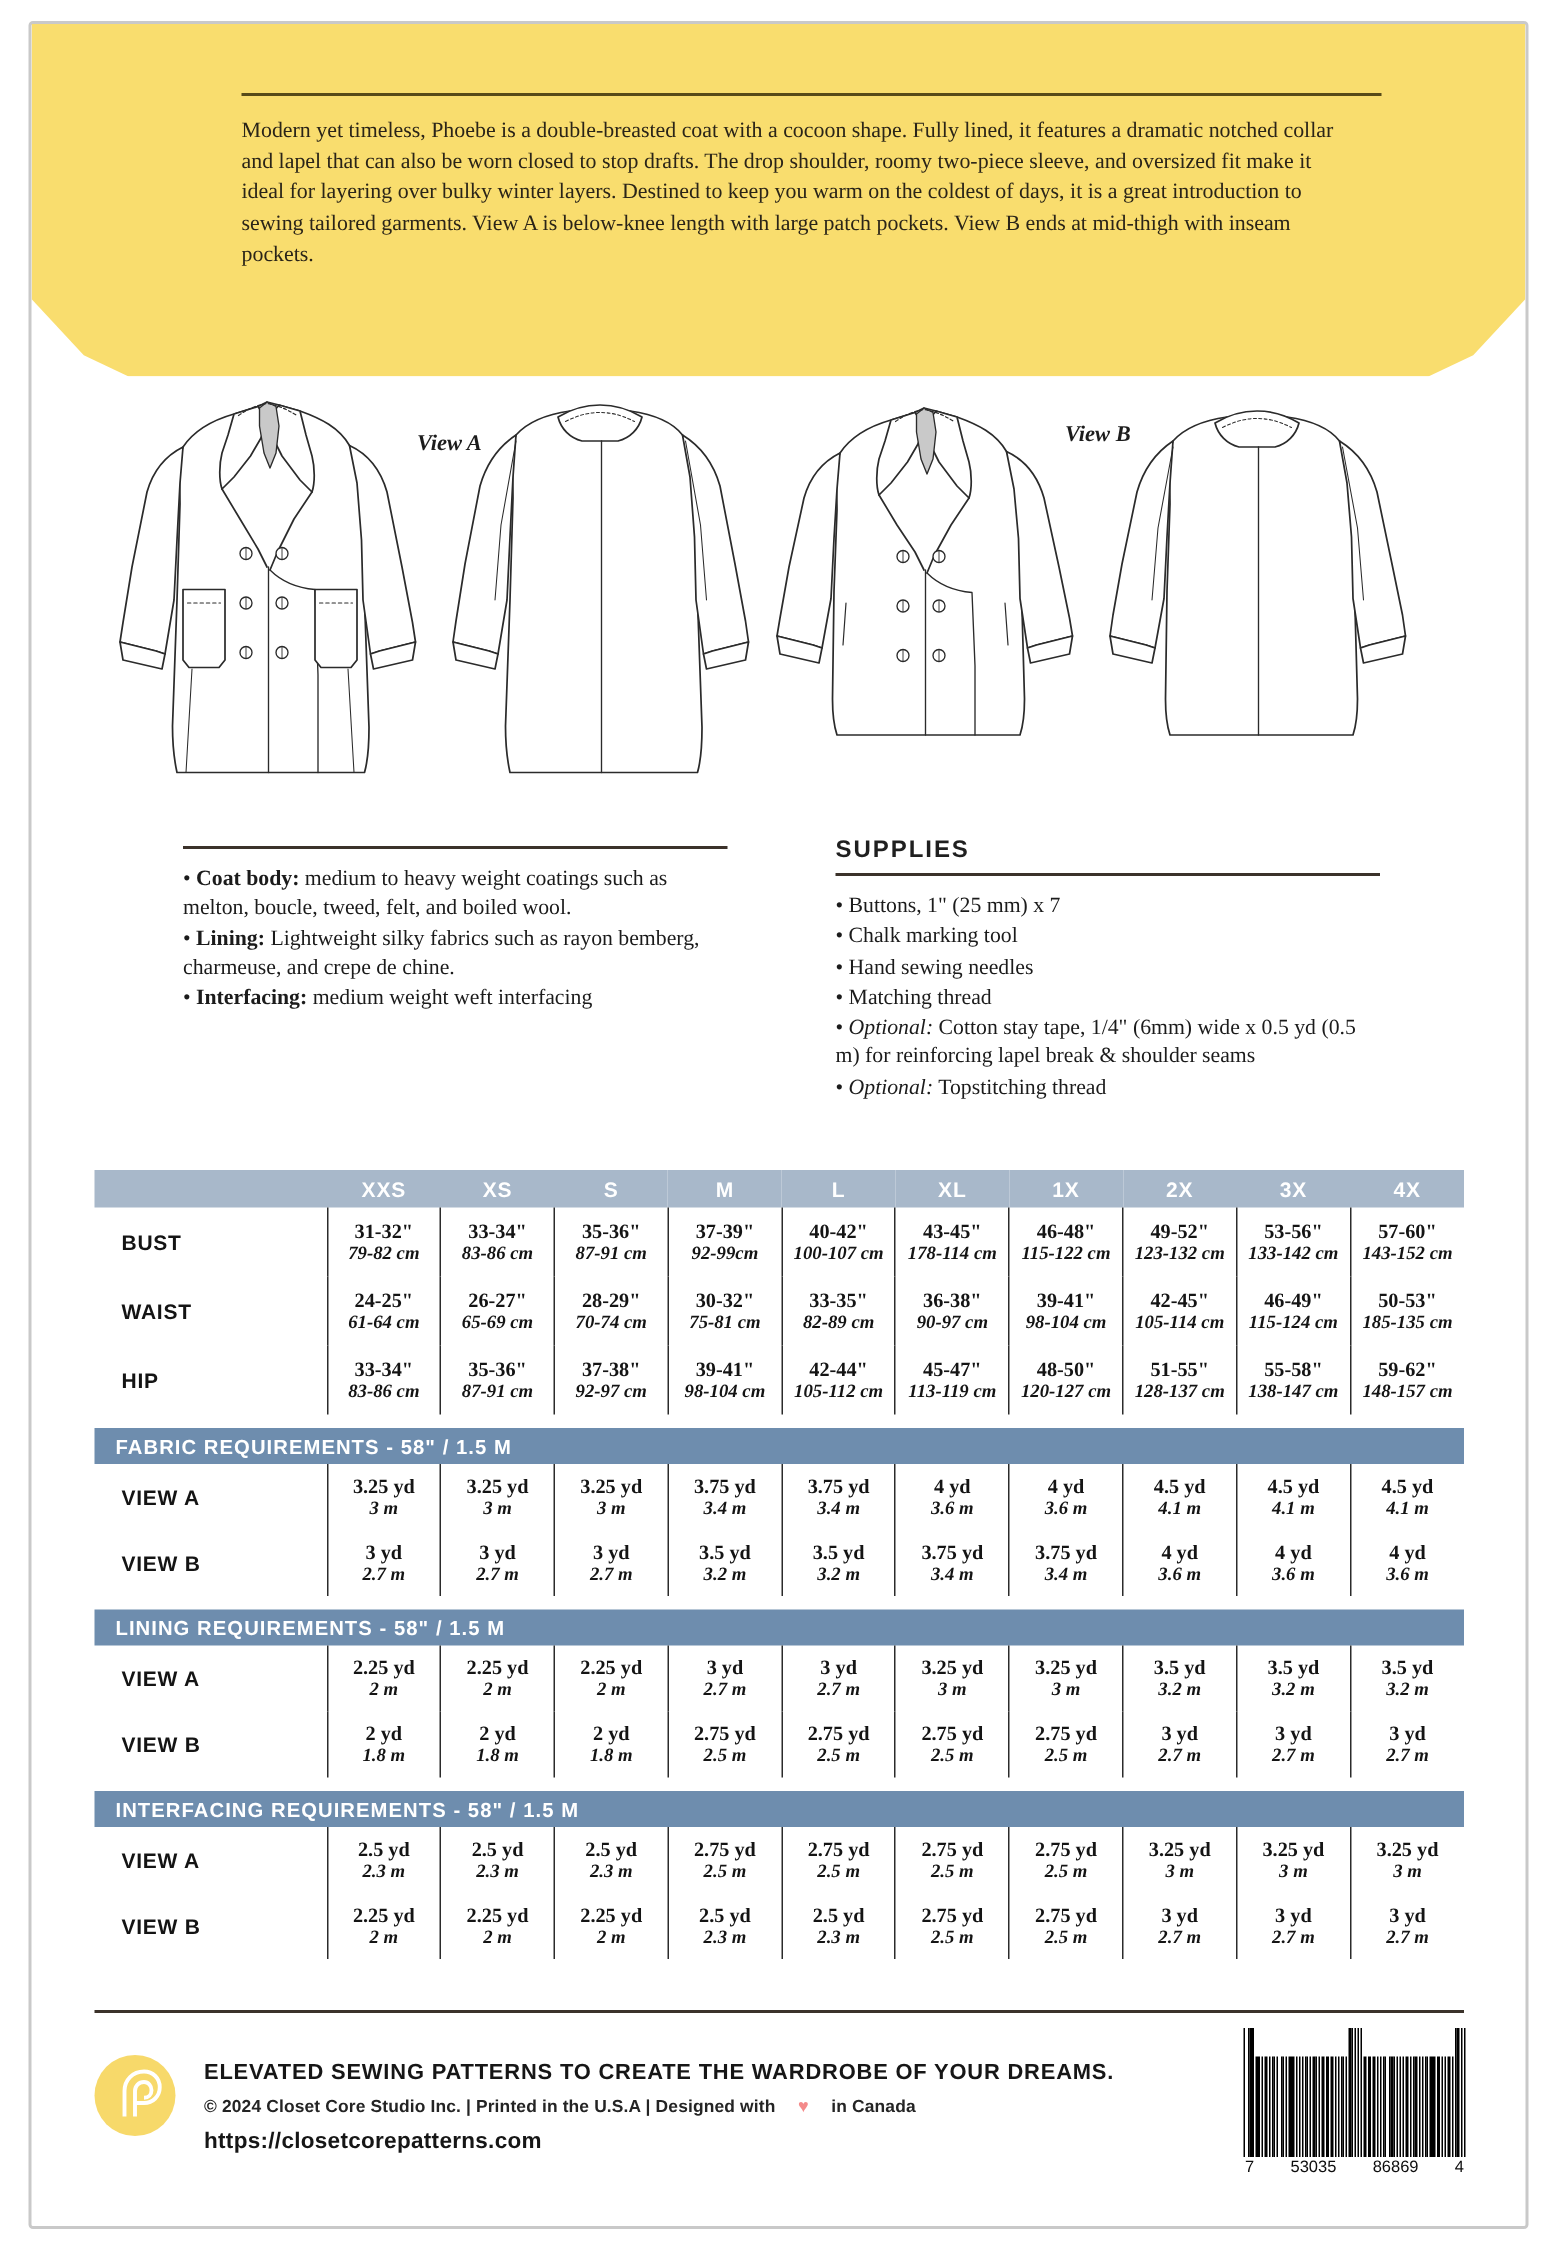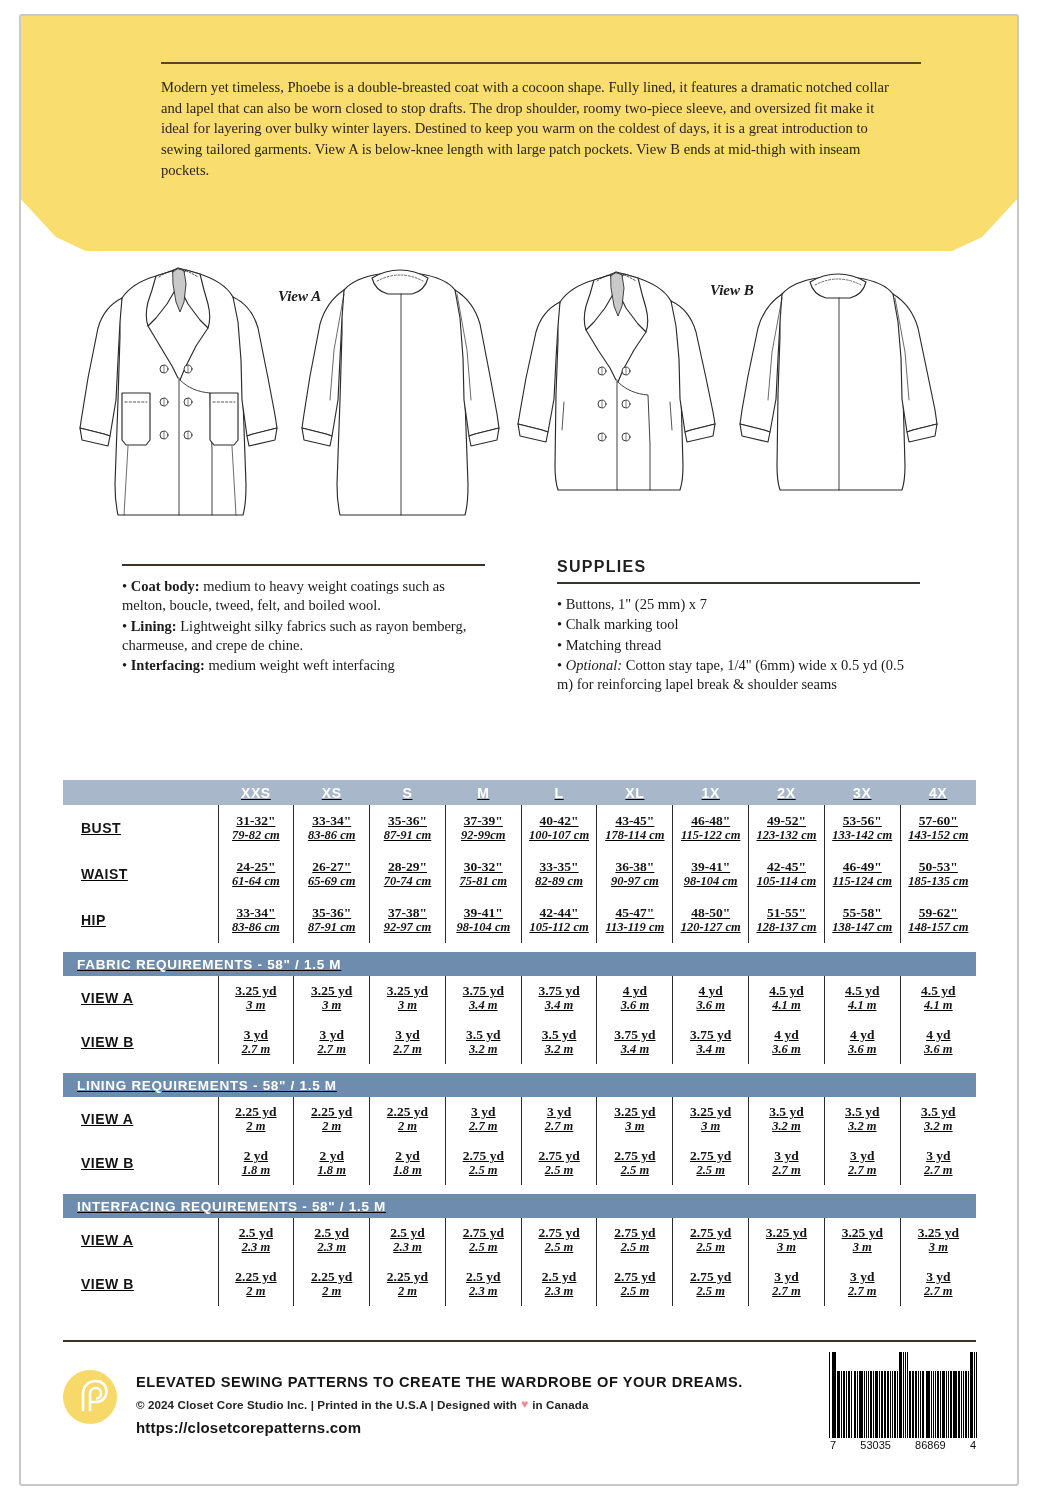--- a/index.html
+++ b/index.html
@@ -123,21 +123,20 @@
   #fabric-col { position: absolute; left: 122px; top: 558px; width: 363px; }
   #supplies-col { position: absolute; left: 557px; top: 558px; width: 363px; }
 
   
   .tbl {
     position: absolute;
     left: 63px;
     width: 913px;
     border-collapse: collapse;
     table-layout: fixed;
-    text-decoration: underline;
   }
   .tbl td, .tbl th { padding: 0; }
   .size-head-row td {
     background: #a8b8ca;
     height: 25px;
     color: #ffffff;
     font-size: 14px;
     font-weight: 700;
     text-align: center;
     letter-spacing: 0.6px;
@@ -196,21 +195,21 @@
     color: #161616;
   }
   .copyright {
     margin-top: 7px;
     font-size: 11.6px;
     font-weight: 700;
     color: #242424;
     letter-spacing: 0.1px;
     display: flex;
     align-items: center;
-    gap: 4px;
+    gap: 15px;
   }
   .heart { color: #f48a8a; font-size: 12px; }
   .website {
     margin-top: 8px;
     font-size: 15px;
     font-weight: 700;
     color: #161616;
     letter-spacing: 0.2px;
   }
   #barcode-box { position: absolute; left: 829px; top: 1352px; width: 148px; }
@@ -381,22 +380,24 @@
         <div class="li">• <b>Interfacing:</b> medium weight weft interfacing</div>
       </div>
   </div>
 
   <div id="supplies-col">
     <div class="col-head">SUPPLIES</div>
     <div class="col-rule"></div>
     <div class="col-list" id="supplies-list">
         <div class="li">• Buttons, 1" (25 mm) x 7</div>
         <div class="li">• Chalk marking tool</div>
+        <div class="li">• Hand sewing needles</div>
         <div class="li">• Matching thread</div>
         <div class="li">• <i>Optional:</i> Cotton stay tape, 1/4" (6mm) wide x 0.5 yd (0.5 m) for reinforcing lapel break &amp; shoulder seams</div>
+        <div class="li">• <i>Optional:</i> Topstitching thread</div>
       </div>
   </div>
 
   <table class="tbl" id="main-table" style="top:780px;">
     <colgroup>
       <col style="width:155px">
       <col style="width:75.8px">
         <col style="width:75.8px">
         <col style="width:75.8px">
         <col style="width:75.8px">

